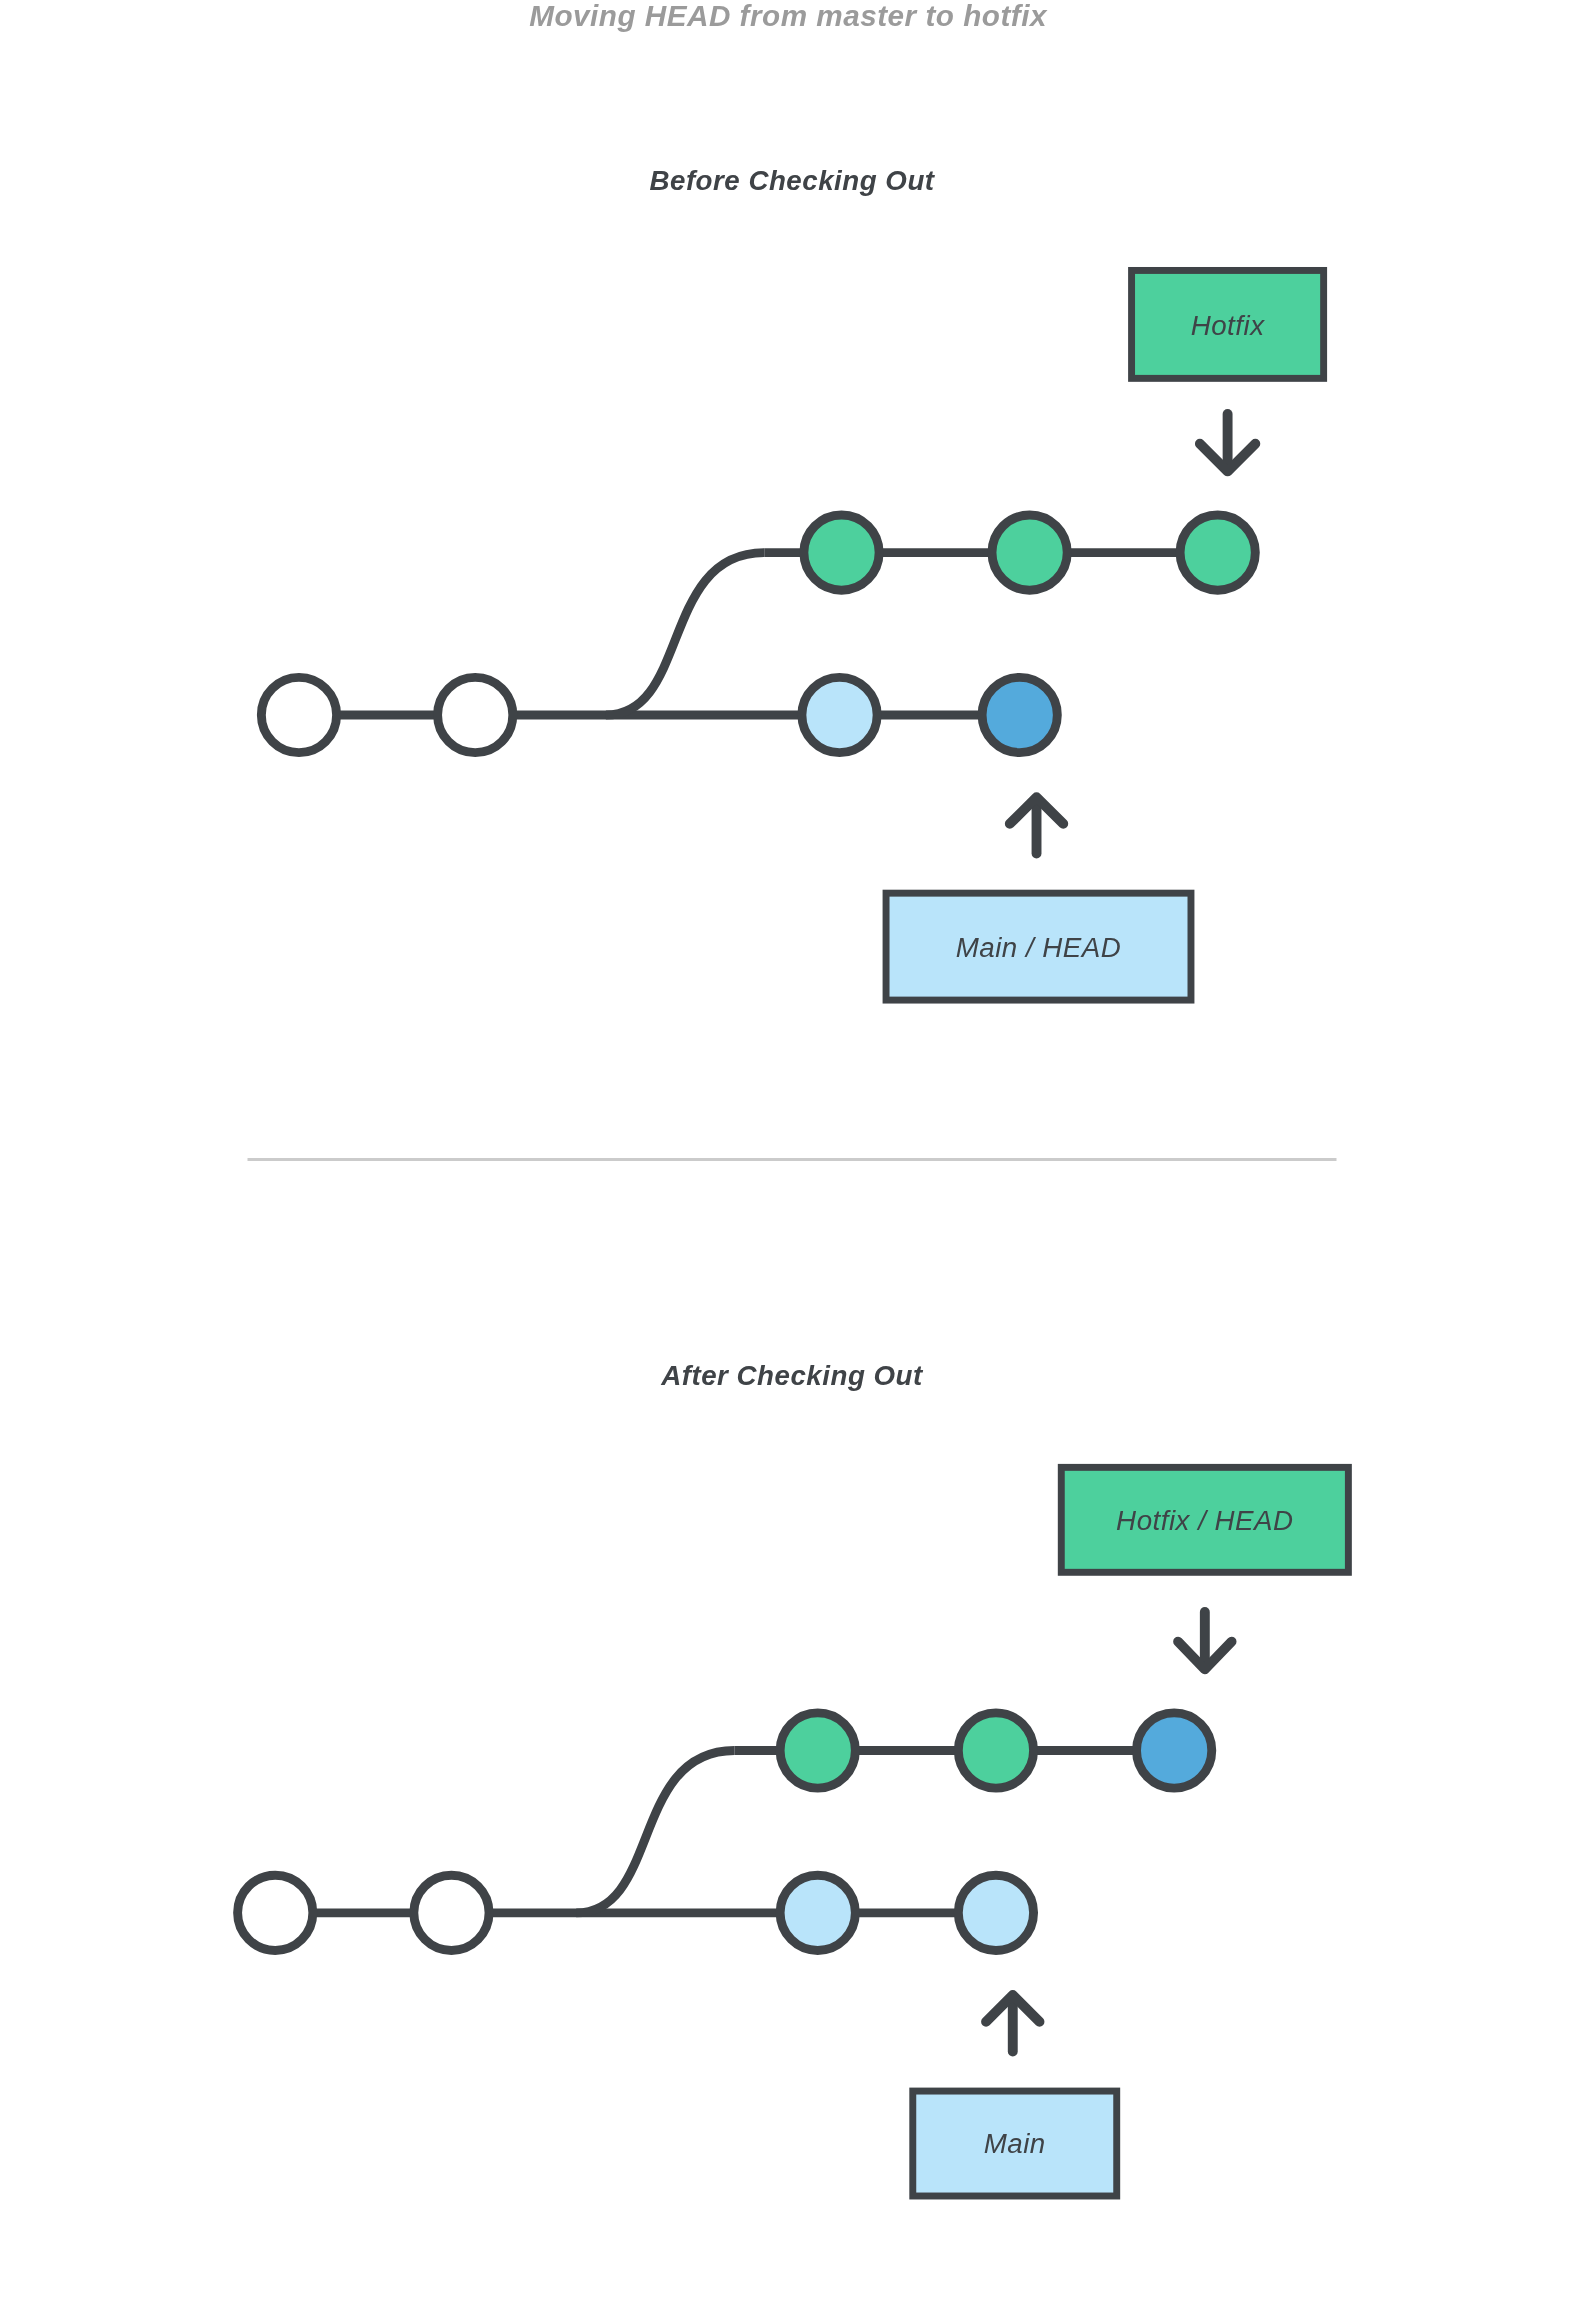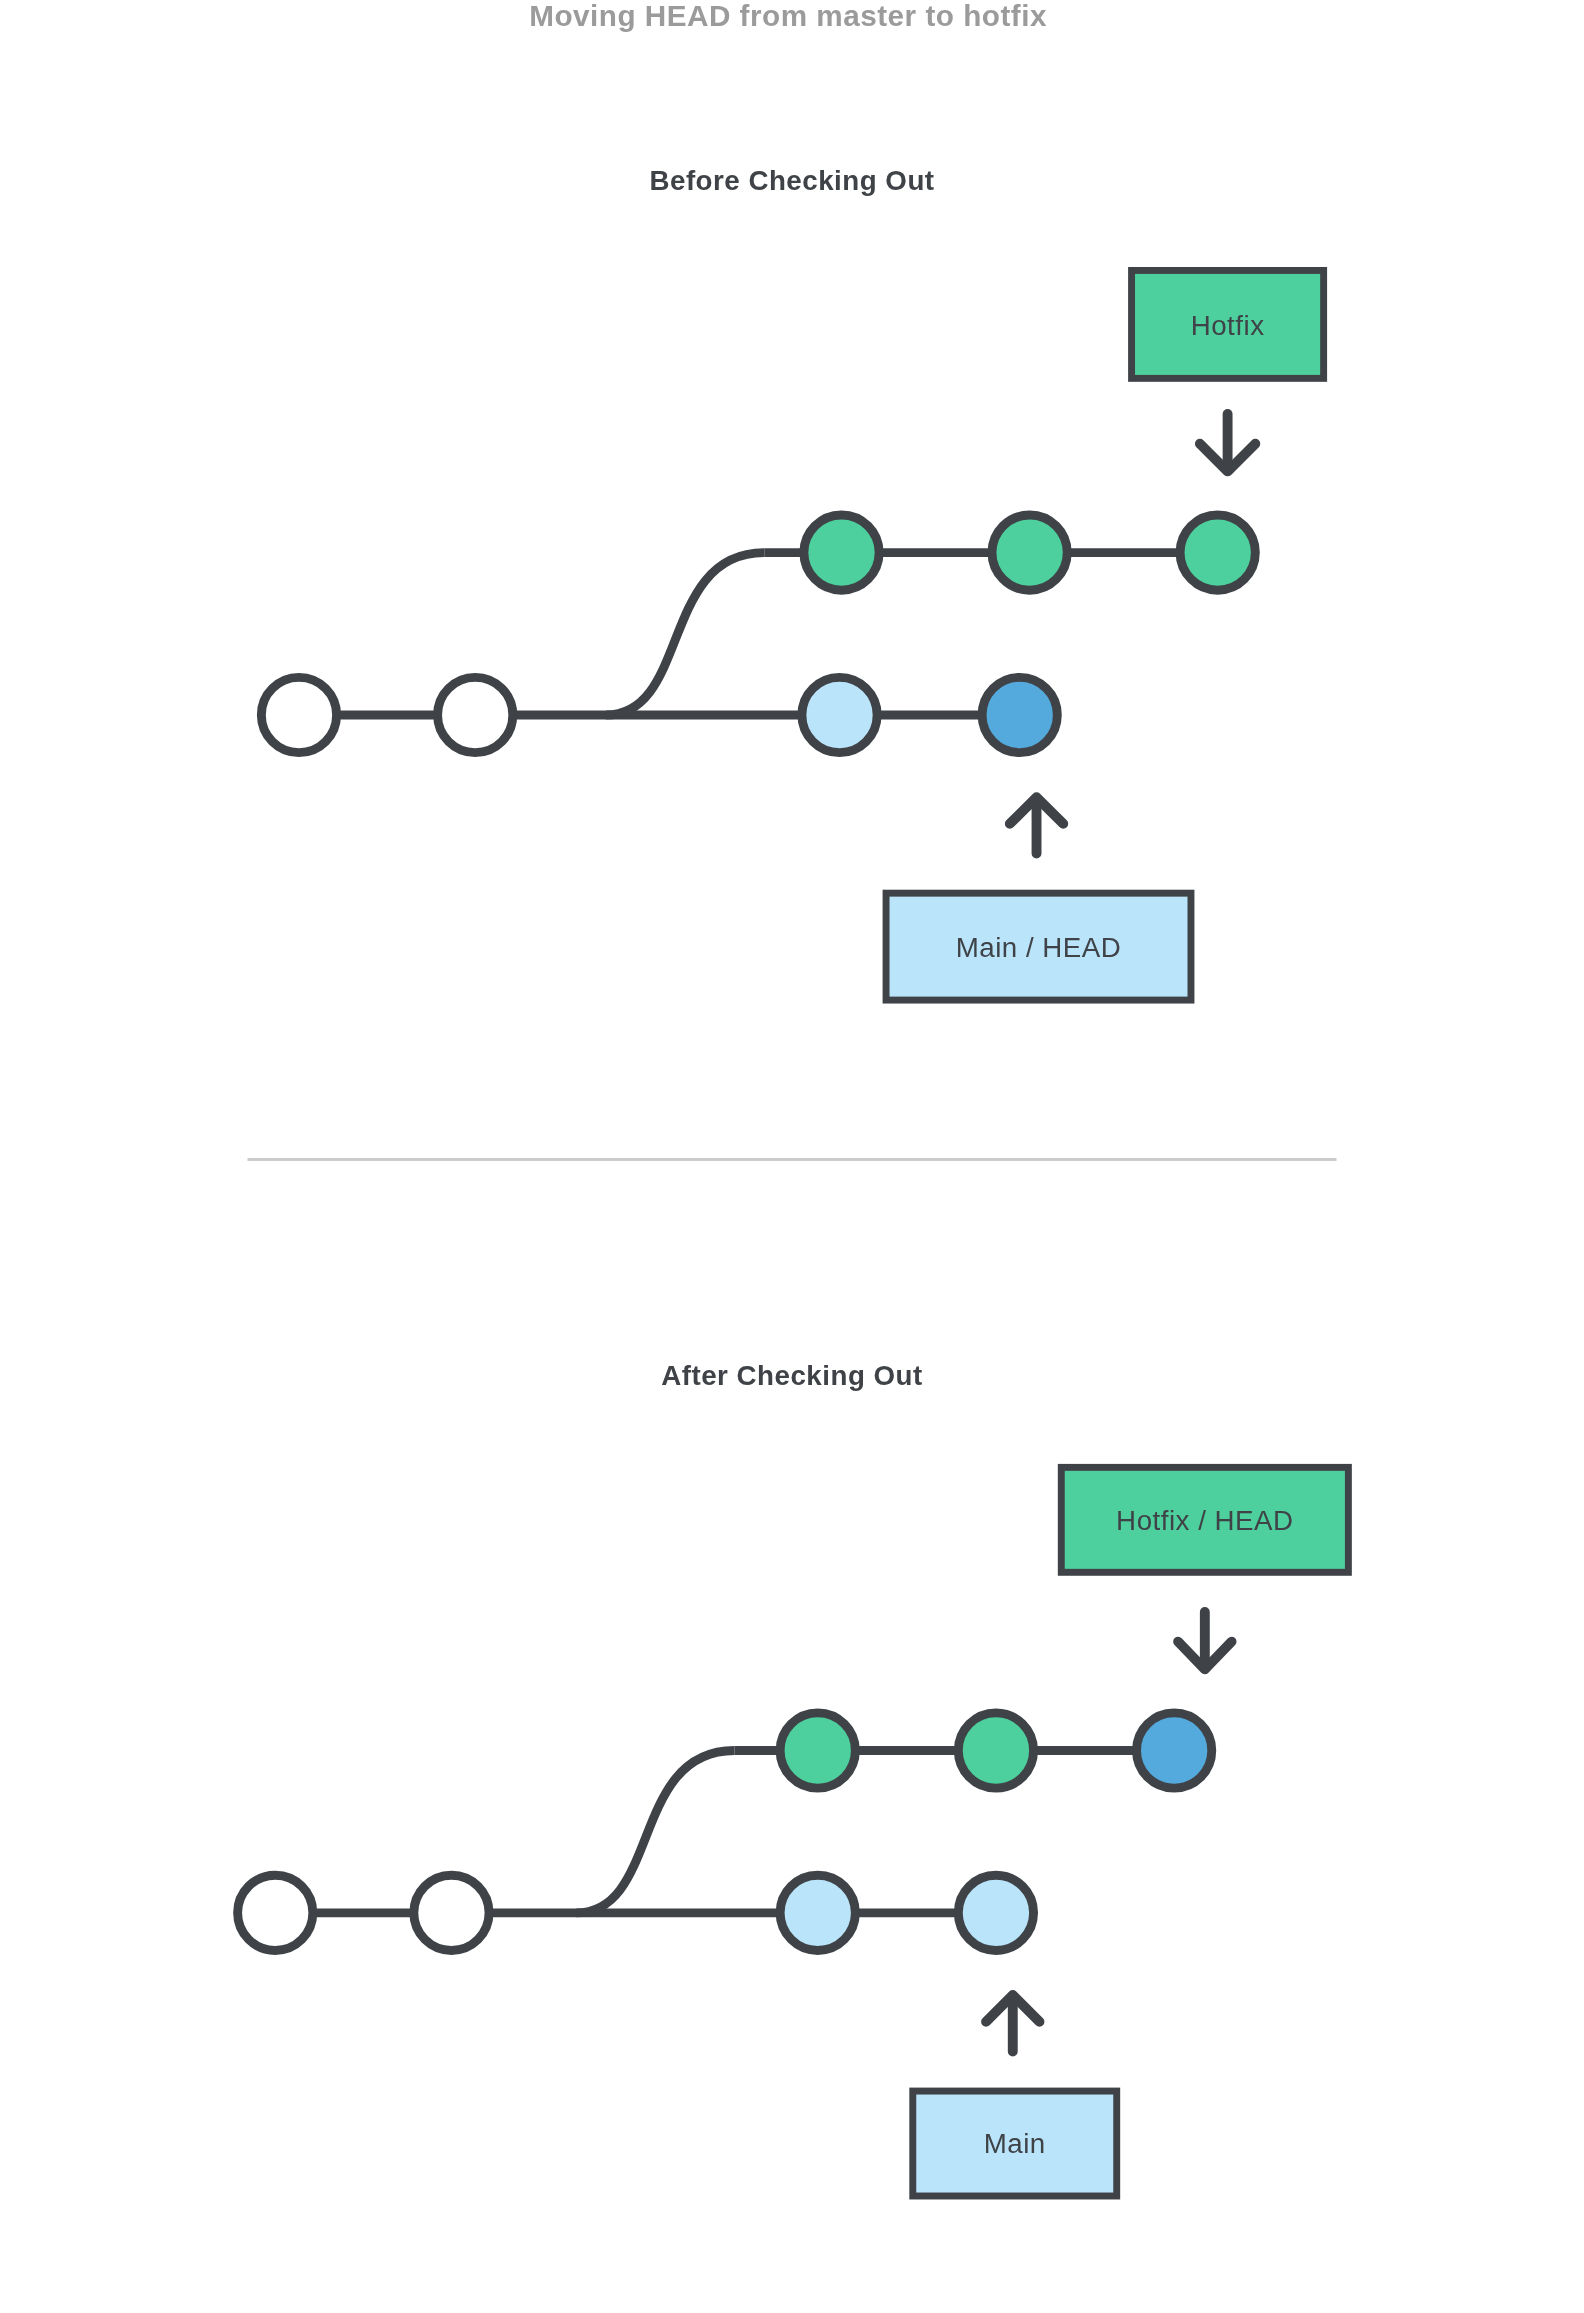--- a/index.html
+++ b/index.html
@@ -6,20 +6,21 @@
     margin: 0;
     padding: 0;
     background: #ffffff;
   }
   .page {
     position: relative;
     width: 1584px;
     height: 2314px;
     background: #ffffff;
     overflow: hidden;
+    font-style: italic;
   }
   svg {
     font-family: "Liberation Sans", sans-serif;
     display: block;
   }
   .edge {
     fill: none;
     stroke: #3f4347;
     stroke-width: 9;
   }

